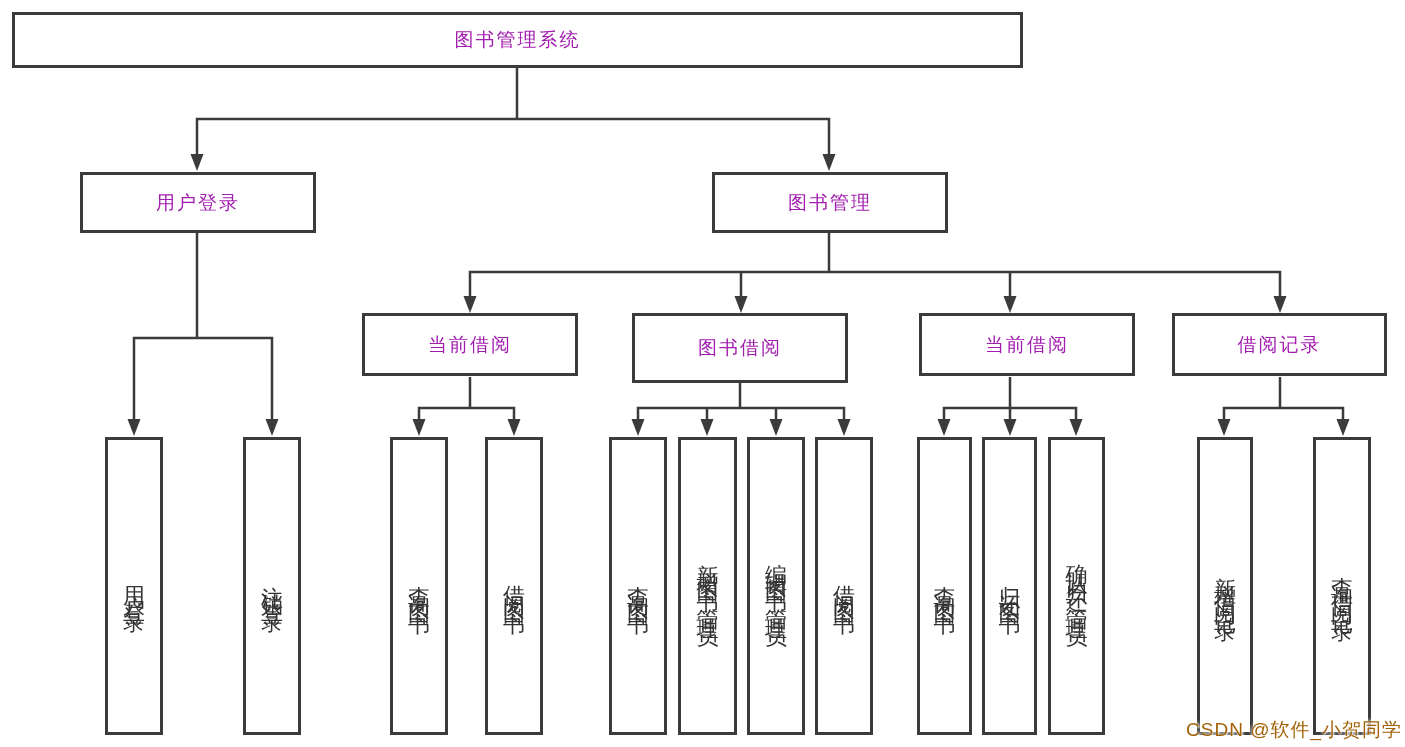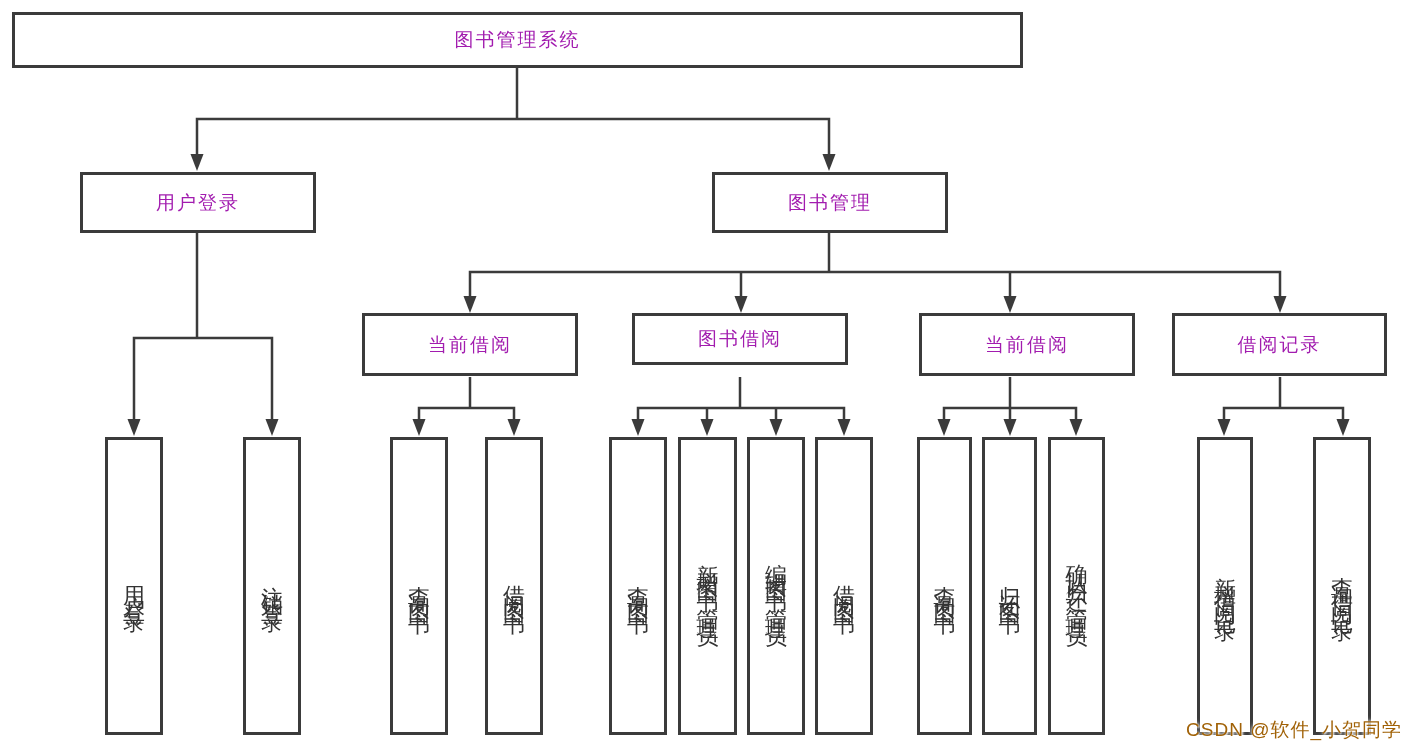--- a/index.html
+++ b/index.html
@@ -148,21 +148,21 @@
   <div class="hbox" style="left:80px; top:172px; width:236px; height:61px;">
     <span>用户登录</span>
   </div>
   <div class="hbox" style="left:712px; top:172px; width:236px; height:61px;">
     <span>图书管理</span>
   </div>
 
   <div class="hbox" style="left:362px; top:313px; width:216px; height:63px;">
     <span>当前借阅</span>
   </div>
-  <div class="hbox" style="left:632px; top:313px; width:216px; height:52px;text-align:right;">
+  <div class="hbox" style="left:632px; top:313px; width:216px; height:70px;text-align:right;">
     <span>图书借阅</span>
   </div>
   <div class="hbox" style="left:902px; top:313px; width:216px; height:63px;margin-left:17px;">
     <span>当前借阅</span>
   </div>
   <div class="hbox" style="left:1172px; top:313px; width:215px; height:63px;">
     <span>借阅记录</span>
   </div>
 
   <div class="vbox" style="left:105px; width:58px;">

